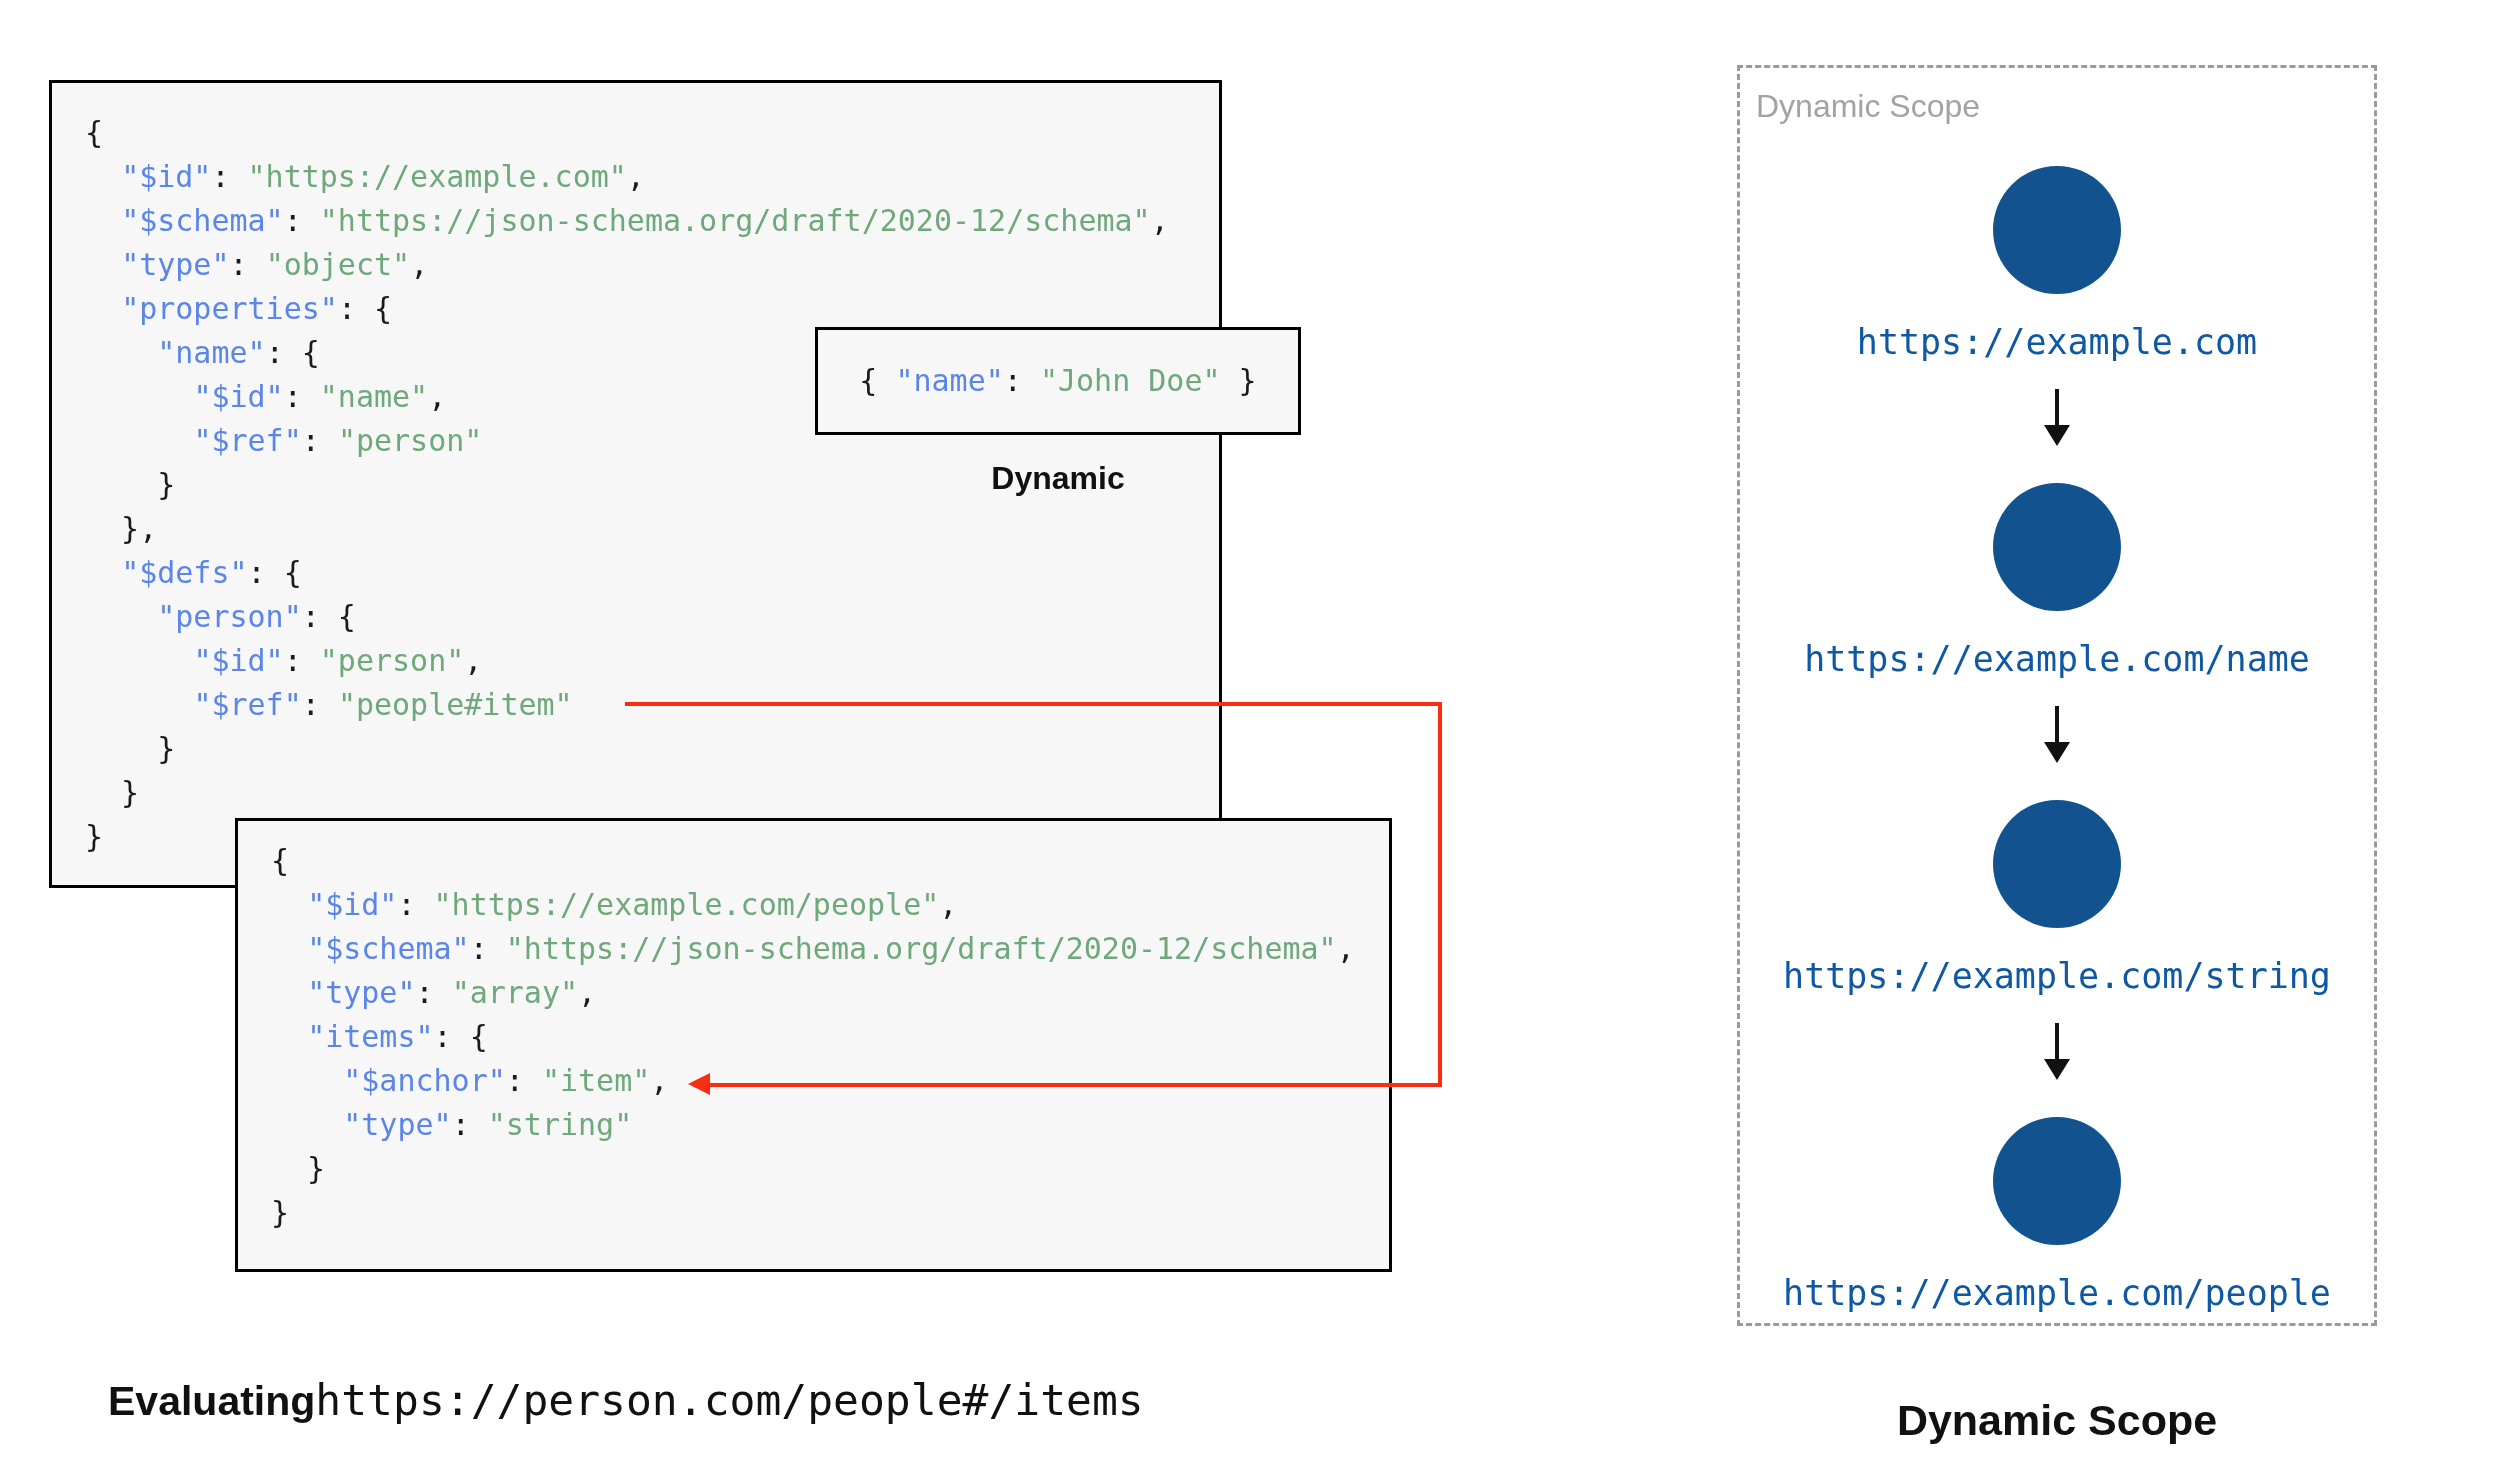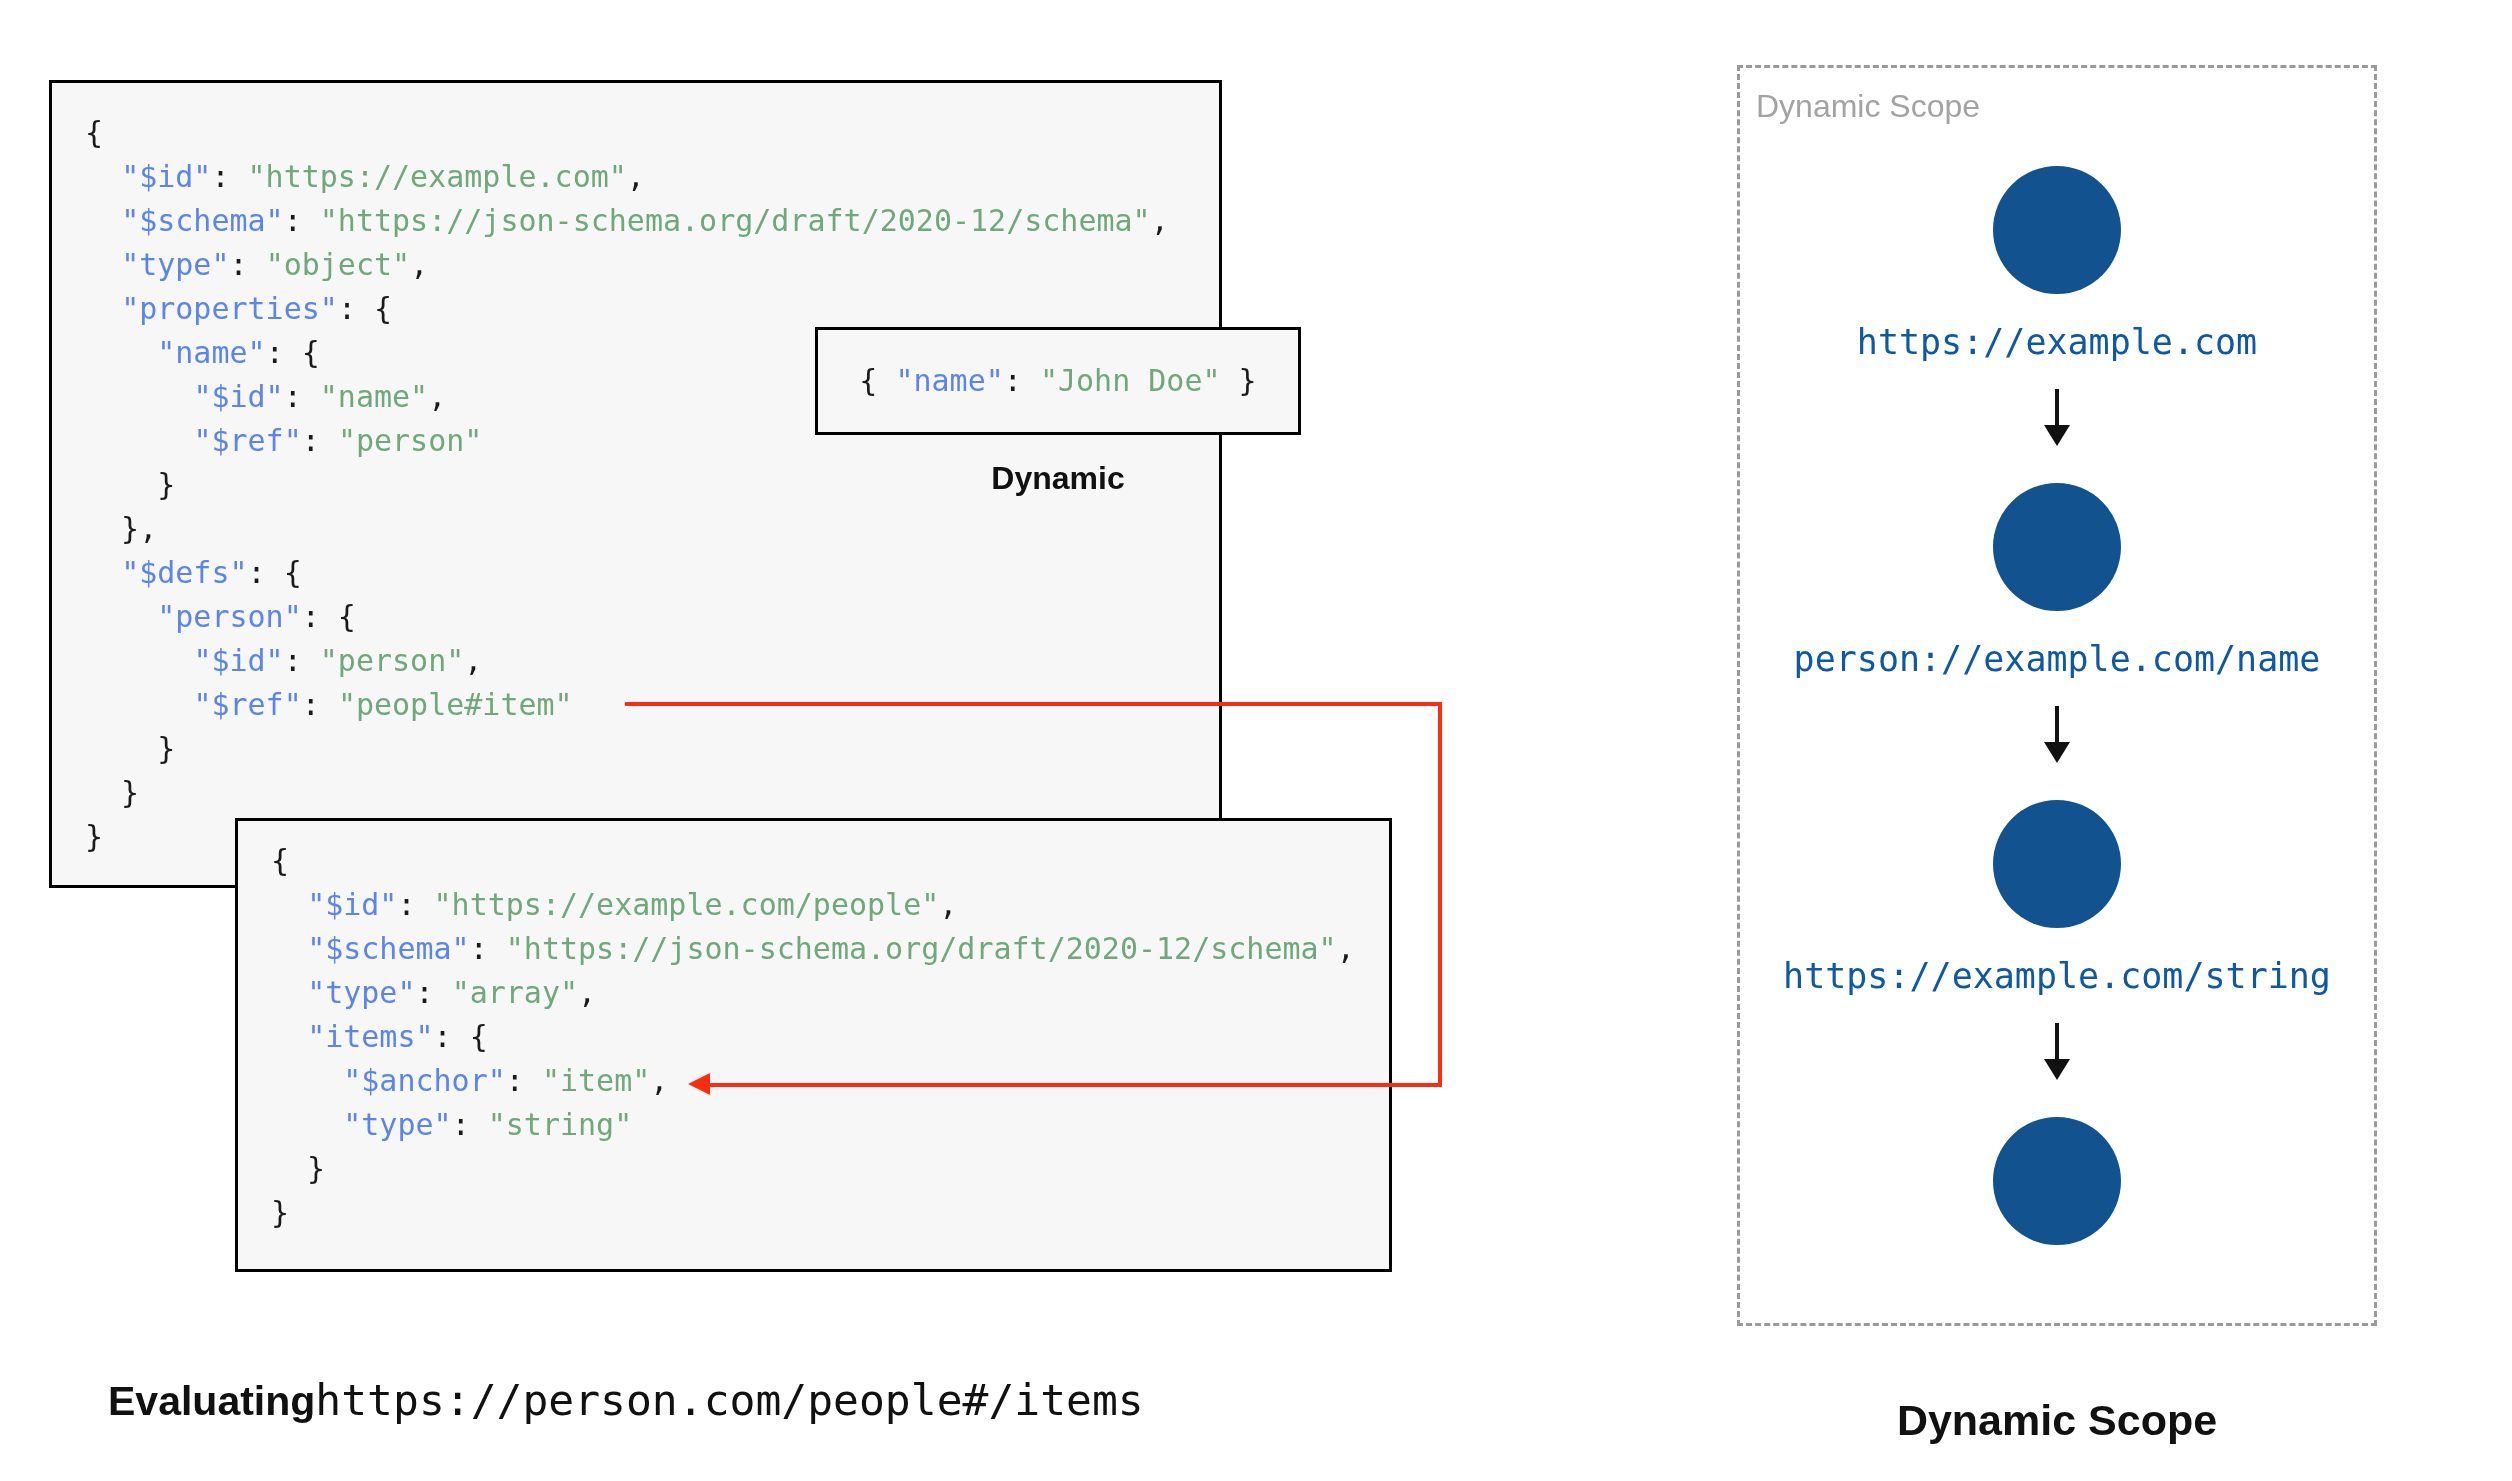--- a/index.html
+++ b/index.html
@@ -164,32 +164,33 @@
   <div class="scope-panel">
     <div class="scope-watermark">Dynamic Scope</div>
     <div class="scope-flow">
         <div class="scope-circle"></div>
         <div class="scope-url">https://example.com</div>
         <div class="scope-arrow">
           <div class="stem"></div>
           <div class="head"></div>
         </div>
         <div class="scope-circle"></div>
-        <div class="scope-url">person://example.com/name</div>
+        <div class="scope-url">https://example.com/name</div>
         <div class="scope-arrow">
           <div class="stem"></div>
           <div class="head"></div>
         </div>
         <div class="scope-circle"></div>
         <div class="scope-url">https://example.com/string</div>
         <div class="scope-arrow">
           <div class="stem"></div>
           <div class="head"></div>
         </div>
         <div class="scope-circle"></div>
+        <div class="scope-url">https://example.com/people</div>
       </div>
   </div>
 
   <div class="evaluating-caption">
     <span class="bold">Evaluating</span>
     <span class="uri">https://person.com/people#/items</span>
   </div>
   <div class="scope-caption">Dynamic Scope</div>
 
 </div>

